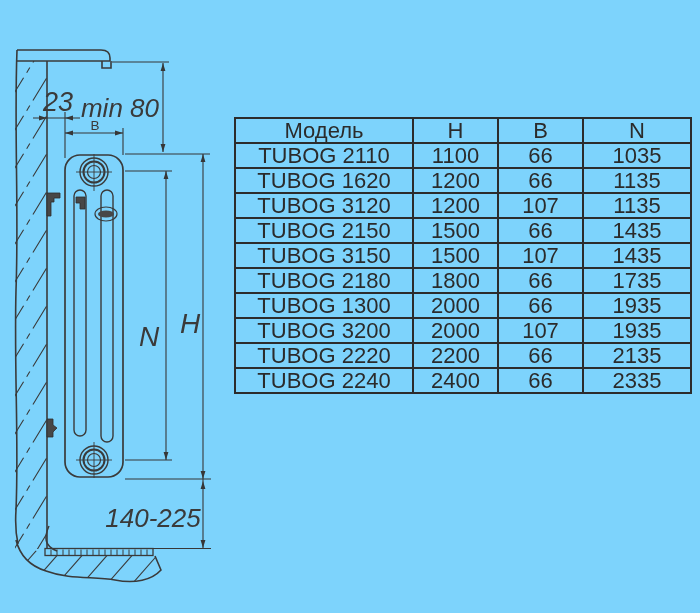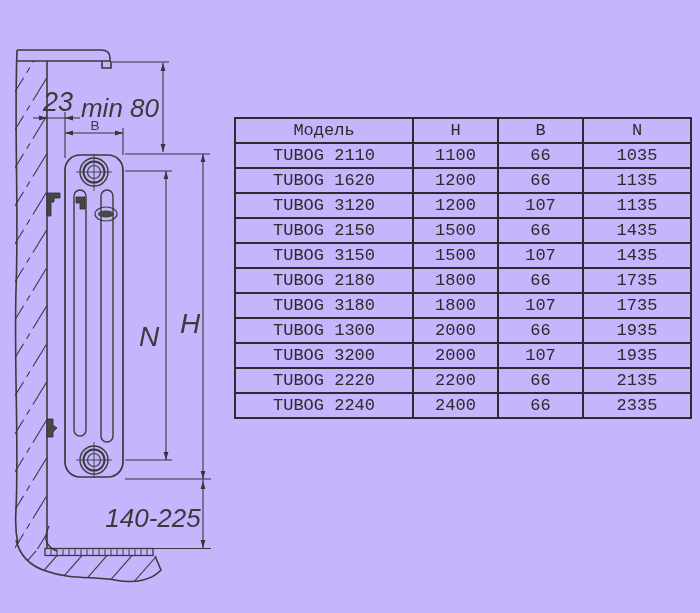--- a/index.html
+++ b/index.html
@@ -1,26 +1,26 @@
 <!DOCTYPE html>
 <html><head>
 <meta charset="utf-8">
 <style>
   html,body{margin:0;padding:0;background:#ffffff;}
   .canvas{
-    position:relative;width:700px;height:613px;background:#c4b5fd;overflow:hidden;
+    position:relative;width:700px;height:613px;background:#7dd3fc;overflow:hidden;
     font-family:"Liberation Sans",sans-serif;color:#2c2c2c;
   }
   .diagram-svg{position:absolute;left:0;top:0;}
 
   .spec-table{
     position:absolute;left:234px;top:117px;width:456px;
     border-collapse:collapse;table-layout:fixed;
-    font-family:Liberation Mono, monospace;
-    font-size:17px;color:#2b2b2b;
+    font-family:Liberation Sans, sans-serif;
+    font-size:22px;color:#2b2b2b;
   }
   .spec-table th,.spec-table td{
     border:2px solid #2c2c2c;text-align:center;vertical-align:middle;
     height:23px;padding:0;font-weight:400;line-height:1;
     white-space:nowrap;overflow:hidden;
   }
   .spec-table th{font-weight:400;}
 
   .dim-label{
     font-family:"Liberation Sans",sans-serif;
@@ -224,26 +224,20 @@
         <td>107</td>
         <td>1435</td>
       </tr>
       <tr>
         <td>TUBOG 2180</td>
         <td>1800</td>
         <td>66</td>
         <td>1735</td>
       </tr>
       <tr>
-        <td>TUBOG 3180</td>
-        <td>1800</td>
-        <td>107</td>
-        <td>1735</td>
-      </tr>
-      <tr>
         <td>TUBOG 1300</td>
         <td>2000</td>
         <td>66</td>
         <td>1935</td>
       </tr>
       <tr>
         <td>TUBOG 3200</td>
         <td>2000</td>
         <td>107</td>
         <td>1935</td>

